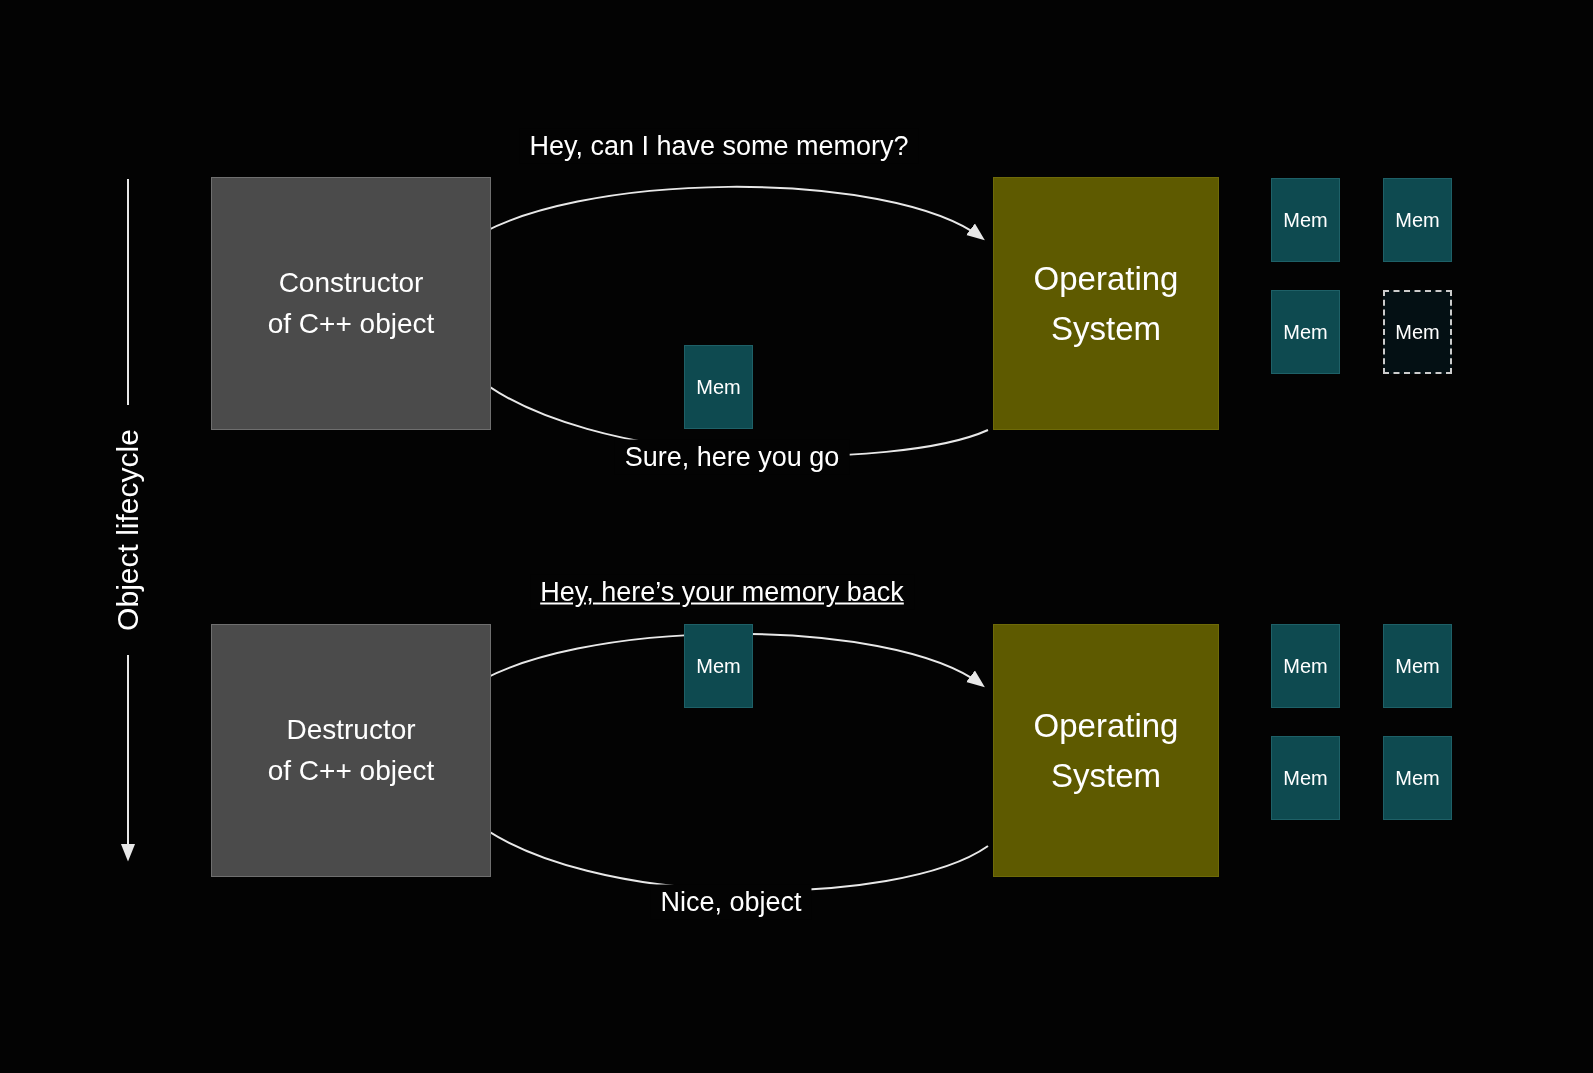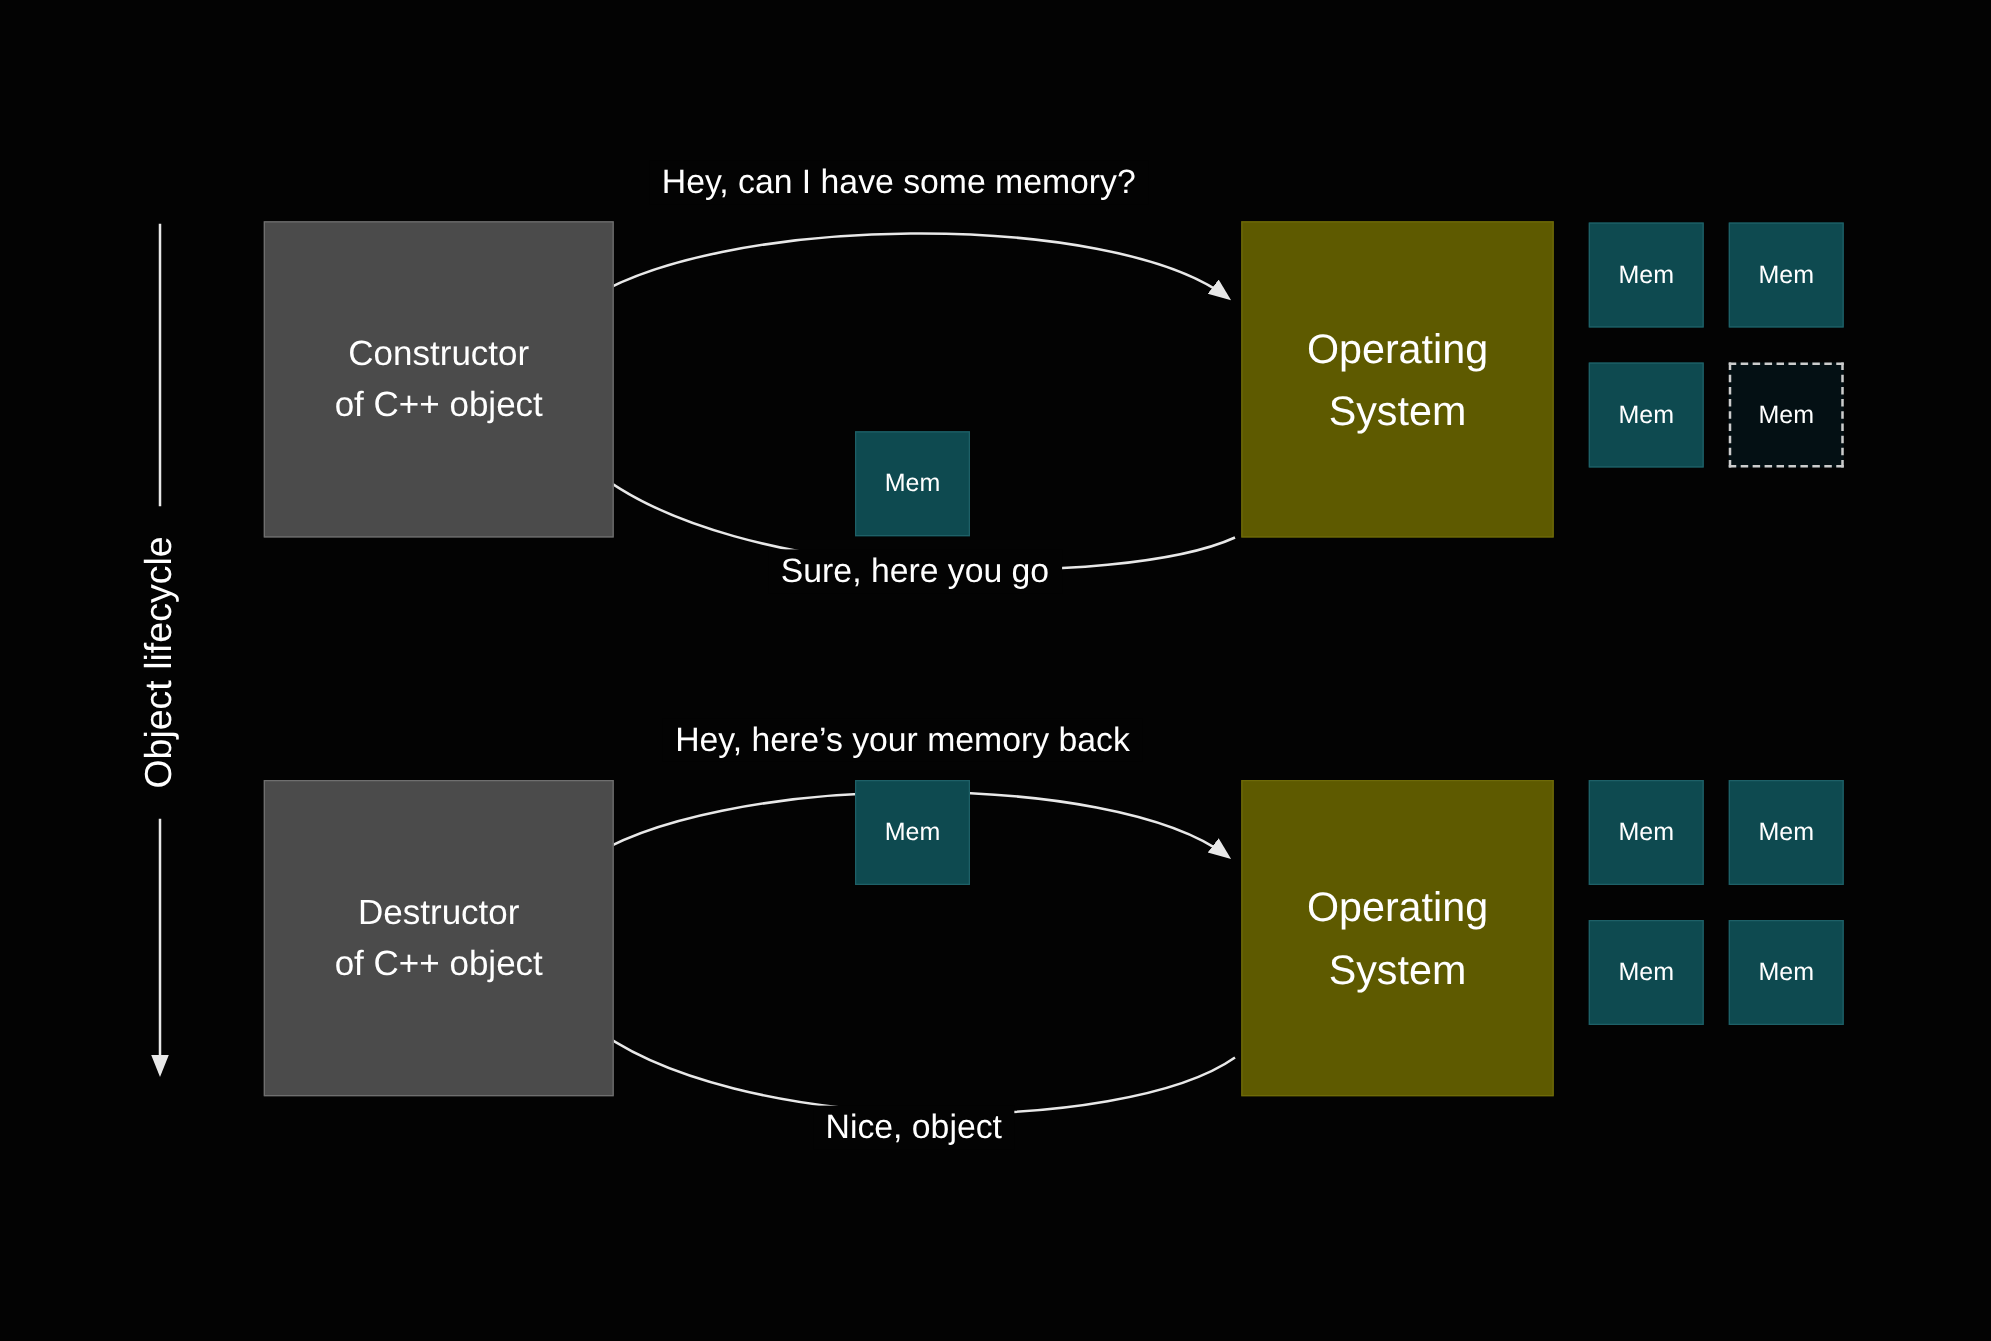--- a/index.html
+++ b/index.html
@@ -27,29 +27,29 @@
     box-sizing: border-box;
   }
   .actor-box {
     width: 280px; height: 253px;
     background: #4b4b4b;
     border: 1px solid #6f6f6f;
     font-size: 28px;
     line-height: 1.45;
   }
   .os-box {
-    width: 250px; height: 253px;
+    width: 226px; height: 253px;
     background: #5e5a00;
     border: 1px solid #6e6a08;
     font-size: 33px;
     line-height: 1.5;
   }
   .mem-box {
     position: absolute;
-    width: 92px; height: 84px;
+    width: 69px; height: 84px;
     background: #0e4a50;
     border: 1px solid #1e6067;
     display: flex;
     align-items: center;
     justify-content: center;
     font-size: 20px;
     box-sizing: border-box;
   }
   .mem-box.dashed {
     background: #041014;
@@ -83,21 +83,21 @@
   .pos-mem-t3 { left: 1271px; top: 290px; }
   .pos-mem-t4 { left: 1383px; top: 290px; }
 
   .pos-mem-b1 { left: 1271px; top: 624px; }
   .pos-mem-b2 { left: 1383px; top: 624px; }
   .pos-mem-b3 { left: 1271px; top: 736px; }
   .pos-mem-b4 { left: 1383px; top: 736px; }
 
   .pos-speech-req-top  { left: 719px; top: 146px; }
   .pos-speech-res-top  { left: 732px; top: 457px; }
-  .pos-speech-req-bot  { left: 722px; top: 592px; }
+  .pos-speech-req-bot  { left: 722px; top: 592px; text-decoration: underline; }
   .pos-speech-res-bot  { left: 731px; top: 902px; }
 </style>
 </head>
 <body>
 
 <div class="canvas">
 
   <svg class="arrows" viewBox="0 0 1593 1073">
     <defs>
       <marker id="ah" viewBox="0 0 10 10" refX="8" refY="5" markerWidth="9" markerHeight="9" orient="auto-start-reverse">

